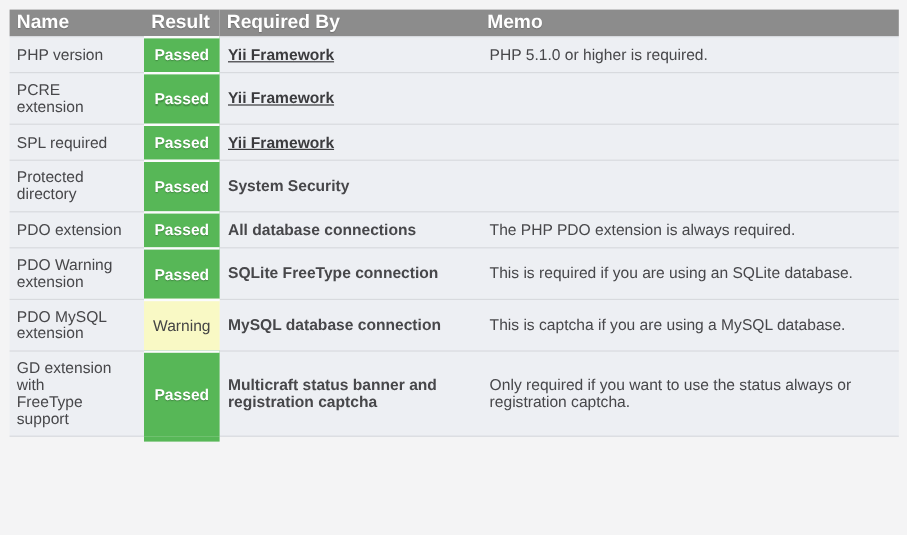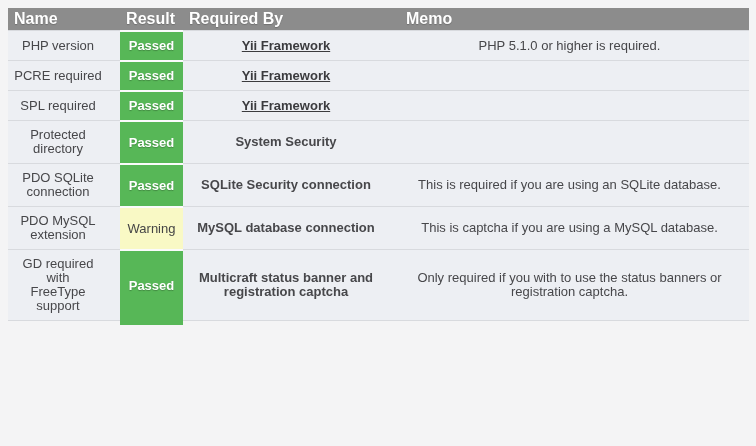--- a/index.html
+++ b/index.html
@@ -53,21 +53,20 @@
   }
   thead th.h-result { padding-left: 4px; text-align: right; }
 
   tbody td {
     background: var(--row-bg);
     border-top: 1px solid var(--sep);
     padding: 7px 18px 7px 6px;
     line-height: 14px;
     vertical-align: middle;
     color: var(--text);
-    text-align: center;
   }
   td.c-name { white-space: pre-line; }
   td.c-req  { padding-left: 7px; font-weight: bold; }
   td.c-memo { padding-left: 8px; margin-left: 32px; }
 
   td.c-result {
     text-align: center;
     padding: 7px 2px;
     border-top: 2px solid #fbfbfc;
     position: relative;
@@ -120,52 +119,58 @@
     </tr>
   </thead>
   <tbody id="rows">
       <tr>
     <td class="c-name">PHP version</td>
     <td class="c-result passed">Passed</td>
     <td class="c-req"><a class="req-link" href="#">Yii Framework</a></td>
     <td class="c-memo">PHP 5.1.0 or higher is required.</td>
   </tr>
       <tr>
-    <td class="c-name">PCRE required</td>
+    <td class="c-name">PCRE extension</td>
     <td class="c-result passed">Passed</td>
     <td class="c-req"><a class="req-link" href="#">Yii Framework</a></td>
     <td class="c-memo"></td>
   </tr>
       <tr>
     <td class="c-name">SPL required</td>
     <td class="c-result passed">Passed</td>
     <td class="c-req"><a class="req-link" href="#">Yii Framework</a></td>
     <td class="c-memo"></td>
   </tr>
       <tr>
     <td class="c-name">Protected directory</td>
     <td class="c-result passed">Passed</td>
     <td class="c-req">System Security</td>
     <td class="c-memo"></td>
   </tr>
       <tr>
-    <td class="c-name">PDO SQLite connection</td>
+    <td class="c-name">PDO extension</td>
     <td class="c-result passed">Passed</td>
-    <td class="c-req">SQLite Security connection</td>
+    <td class="c-req">All database connections</td>
+    <td class="c-memo">The PHP PDO extension is always required.</td>
+  </tr>
+      <tr>
+    <td class="c-name">PDO Warning extension</td>
+    <td class="c-result passed">Passed</td>
+    <td class="c-req">SQLite FreeType connection</td>
     <td class="c-memo">This is required if you are using an SQLite database.</td>
   </tr>
       <tr>
     <td class="c-name">PDO MySQL extension</td>
     <td class="c-result warning">Warning</td>
     <td class="c-req">MySQL database connection</td>
     <td class="c-memo">This is captcha if you are using a MySQL database.</td>
   </tr>
       <tr>
-    <td class="c-name">GD required
+    <td class="c-name">GD extension
 with
 FreeType
 support</td>
     <td class="c-result passed">Passed</td>
     <td class="c-req">Multicraft status banner and registration captcha</td>
-    <td class="c-memo">Only required if you with to use the status banners or registration captcha.</td>
+    <td class="c-memo">Only required if you want to use the status always or registration captcha.</td>
   </tr>
     </tbody>
 </table>
 
 </body></html>

